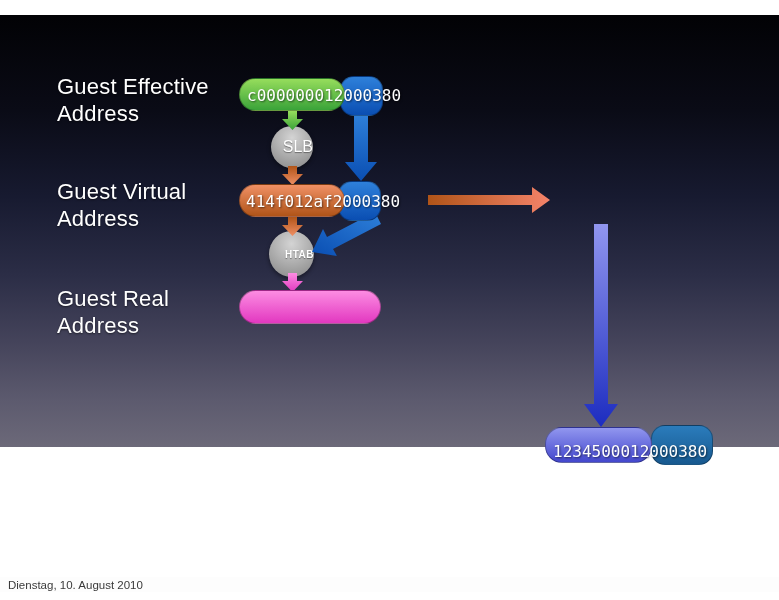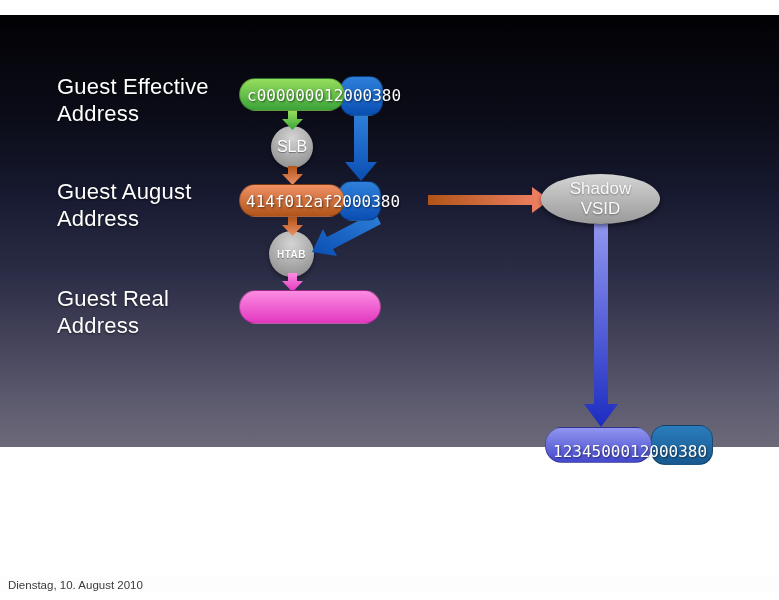--- a/index.html
+++ b/index.html
@@ -29,21 +29,21 @@
   .lbl-effective { left:57px; top:58px; }
   .lbl-virtual   { left:57px; top:163px; }
   .lbl-real      { left:57px; top:270px; }
 
   .arrows { position:absolute; left:0; top:0; z-index:2; }
 
   .node-circle {
     position:absolute; z-index:1; border-radius:50%;
     background:radial-gradient(circle at 50% 28%, var(--gray-node-light), var(--gray-node-dark));
     box-shadow:0 2px 4px rgba(0,0,0,0.45);
-    display:flex; align-items:center; justify-content:center;
+    display:flex; align-items:center; justify-content:flex-end;
     color:#fff; text-shadow:0 1px 1px rgba(0,0,0,0.4);
   }
   .node-slb  { left:271px; top:111px; width:42px; height:42px; font-size:16px; }
   .node-htab { left:269px; top:216px; width:45px; height:46px; font-size:10px; font-weight:bold; letter-spacing:0.5px; }
 
   .node-ellipse {
     position:absolute; z-index:3; left:541px; top:159px; width:119px; height:50px;
     border-radius:50%;
     background:linear-gradient(180deg, var(--gray-node-light), #9a9a9a);
     box-shadow:0 2px 5px rgba(0,0,0,0.5);
@@ -137,39 +137,35 @@
     <polygon points="288,258 297,258 297,266 303,266 292.5,277 282,266 288,266" fill="url(#gPinkV)"></polygon>
     <polygon points="428,180 532,180 532,172 550,185 532,198 532,190 428,190" fill="url(#gOrangeH)"></polygon>
     <polygon points="594,209 608,209 608,389 618,389 601,412 584,389 594,389" fill="url(#gPurpleV)"></polygon>
   </svg>
 
   <div class="row-label lbl-effective">
     <div>Guest Effective</div>
     <div>Address</div>
   </div>
   <div class="row-label lbl-virtual">
-    <div>Guest August</div>
+    <div>Guest Virtual</div>
     <div>Address</div>
   </div>
   <div class="row-label lbl-real">
     <div>Guest Real</div>
     <div>Address</div>
   </div>
 
   <div class="node-circle node-slb">
     <span>SLB</span>
   </div>
   <div class="node-circle node-htab">
     <span>HTAB</span>
   </div>
 
-  <div class="node-ellipse">
-    <div>Shadow</div>
-    <div>VSID</div>
-  </div>
 
   <div class="pill pill-blue-1"></div>
   <div class="pill pill-green"></div>
   <div class="pill pill-blue-2"></div>
   <div class="pill pill-orange"></div>
   <div class="pill pill-pink"></div>
   <div class="pill pill-teal"></div>
   <div class="pill pill-purple"></div>
 
   <div class="addr addr-effective">c000000012000380</div>

